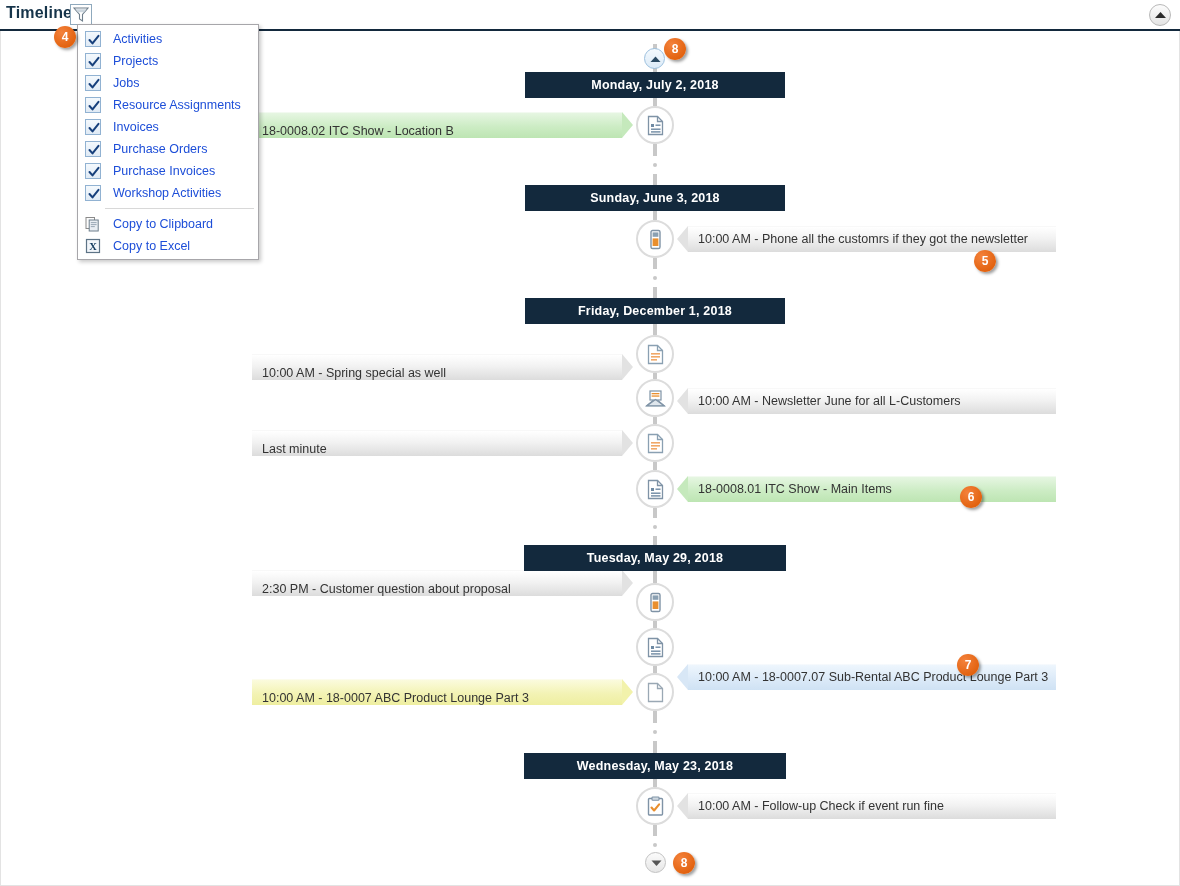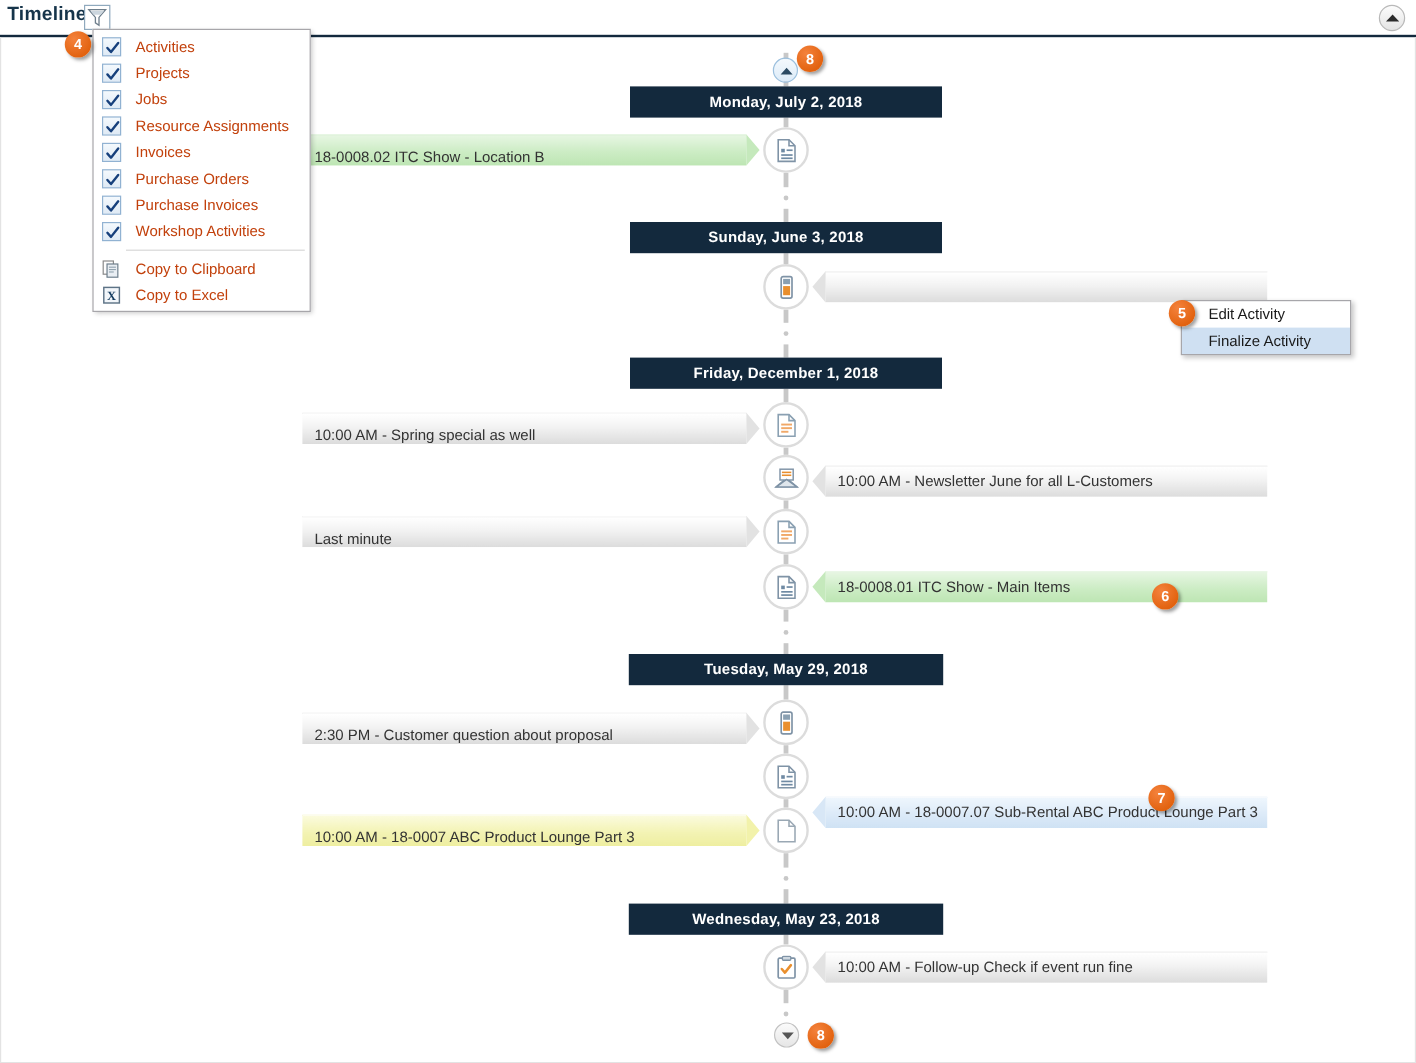--- a/index.html
+++ b/index.html
@@ -47,21 +47,21 @@
     padding:3px 0 2px 0; z-index:40;
   }
   .fm-item { position:relative; height:22px; display:flex; align-items:center; cursor:pointer; }
   .fm-check {
     width:16px; height:16px; margin-left:7px;
     border:1px solid #91b2d2; background:linear-gradient(#f4f9fd,#dfeaf5);
     position:relative; flex:0 0 auto;
   }
   .fm-check svg { position:absolute; left:2px; top:2px; }
   .fm-ico { width:16px; height:16px; margin-left:7px; flex:0 0 auto; position:relative; }
-  .fm-label { margin-left:12px; font-size:12.5px; color:#c2410c; white-space:nowrap; }
+  .fm-label { margin-left:12px; font-size:12.5px; color:#1d4ed8; white-space:nowrap; }
   #fm-sep { height:1px; background:#d8d8d8; margin:4px 4px 4px 27px; }
 
   
   #spine { position:absolute; left:653px; top:44px; width:4px; height:820px; }
   .spine-seg { position:absolute; left:0; width:4px; background:#c8c8c8; }
   .spine-dot { position:absolute; left:0px; width:4px; height:4px; border-radius:50%; background:#c8c8c8; }
 
   
   .date-bar {
     position:absolute; height:26px; background:#13293d;
@@ -218,32 +218,33 @@
       <div class="node" style="left: 636px; top: 220px;">
         <span style="line-height: 0;"><svg width="15" height="21" viewBox="0 0 15 21">
         <rect x="3" y="1.5" width="9" height="18" rx="1.6" fill="#ffffff" stroke="#7f93a6" stroke-width="1.4"></rect>
         <rect x="4.6" y="3.4" width="5.8" height="4.4" fill="#8aa0b2"></rect>
         <rect x="4.6" y="9.4" width="5.8" height="7.6" fill="#e98f2e"></rect>
       </svg></span>
       </div>
       <div class="bar right g-gray" style="top: 226px; left: 677px; width: 379px;">
         <span class="bar-body"></span>
         <span class="bar-tip"></span>
+        <span class="bar-text">10:00 AM - Phone all the customrs if they got the newsletter</span>
       </div>
       <div class="date-bar" style="left: 525px; top: 298px; width: 260px;">Friday, December 1, 2018</div>
       <div class="node" style="left: 636px; top: 335px;">
         <span style="line-height: 0;"><svg width="19" height="21" viewBox="0 0 19 21">
         <path d="M2.5 1.5h9l5 5v13h-14z" fill="#ffffff" stroke="#8aa0b2" stroke-width="1.3"></path>
         <path d="M11.5 1.5v5h5" fill="none" stroke="#8aa0b2" stroke-width="1.3"></path>
         <rect x="5" y="9" width="9" height="1.6" fill="#f0a868"></rect>
         <rect x="5" y="12" width="9" height="1.6" fill="#f0a868"></rect>
         <rect x="5" y="15" width="6" height="1.6" fill="#f0a868"></rect>
       </svg></span>
       </div>
-      <div class="bar left g-gray" style="top: 344px; left: 252px; width: 381px;">
+      <div class="bar left g-gray" style="top: 354px; left: 252px; width: 381px;">
         <span class="bar-body"></span>
         <span class="bar-tip"></span>
         <span class="bar-text">10:00 AM - Spring special as well</span>
       </div>
       <div class="node" style="left: 636px; top: 379px;">
         <span style="line-height: 0;"><svg width="21" height="19" viewBox="0 0 21 19">
         <path d="M2 16.5l8.5-7 8.5 7z" fill="#ffffff" stroke="#7f93a6" stroke-width="1.3"></path>
         <rect x="5" y="2" width="11" height="9" fill="#ffffff" stroke="#7f93a6" stroke-width="1.2"></rect>
         <rect x="6.6" y="4" width="7.8" height="1.3" fill="#e98f2e"></rect>
         <rect x="6.6" y="6.4" width="7.8" height="1.3" fill="#e98f2e"></rect>
@@ -285,21 +286,21 @@
         <span class="bar-text">18-0008.01 ITC Show - Main Items</span>
       </div>
       <div class="date-bar" style="left: 524px; top: 545px; width: 262px;">Tuesday, May 29, 2018</div>
       <div class="node" style="left: 636px; top: 583px;">
         <span style="line-height: 0;"><svg width="15" height="21" viewBox="0 0 15 21">
         <rect x="3" y="1.5" width="9" height="18" rx="1.6" fill="#ffffff" stroke="#7f93a6" stroke-width="1.4"></rect>
         <rect x="4.6" y="3.4" width="5.8" height="4.4" fill="#8aa0b2"></rect>
         <rect x="4.6" y="9.4" width="5.8" height="7.6" fill="#e98f2e"></rect>
       </svg></span>
       </div>
-      <div class="bar left g-gray" style="top: 594px; left: 252px; width: 381px;">
+      <div class="bar left g-gray" style="top: 570px; left: 252px; width: 381px;">
         <span class="bar-body"></span>
         <span class="bar-tip"></span>
         <span class="bar-text">2:30 PM - Customer question about proposal</span>
       </div>
       <div class="node" style="left: 636px; top: 628px;">
         <span style="line-height: 0;"><svg width="19" height="21" viewBox="0 0 19 21">
         <path d="M2.5 1.5h9l5 5v13h-14z" fill="#ffffff" stroke="#7f93a6" stroke-width="1.3"></path>
         <path d="M11.5 1.5v5h5" fill="none" stroke="#7f93a6" stroke-width="1.3"></path>
         <rect x="5" y="9" width="3" height="3" fill="#6f8aa3"></rect>
         <rect x="9.5" y="9.5" width="5" height="1.4" fill="#6f8aa3"></rect>
@@ -420,24 +421,20 @@
         <div class="fm-item">
           <span class="fm-ico"><svg width="16" height="16" viewBox="0 0 16 16">
         <rect x="1.5" y="1.5" width="13" height="13" fill="#f2f6fa" stroke="#5d7386" stroke-width="1.2"></rect>
         <text x="8" y="12" font-size="10.5" font-weight="bold" fill="#123a5e" text-anchor="middle" font-family="Liberation Serif, serif">X</text>
       </svg></span>
           <span class="fm-label">Copy to Excel</span>
         </div>
       </div>
   </div>
 
-  <div class="ctx" id="ctx-activity" style="left:984px; top:250px; width:142px;">
-      <div class="ctx-item">Edit Activity</div>
-      <div class="ctx-item sel">Finalize Activity</div>
-    </div>
 
 
 
   <div class="marker" style="left:54px;  top:26px;">4</div>
   <div class="marker" style="left:974px; top:250px;">5</div>
   <div class="marker" style="left:960px; top:486px;">6</div>
   <div class="marker" style="left:957px; top:654px;">7</div>
   <div class="marker" style="left:664px; top:38px;">8</div>
   <div class="marker" style="left:673px; top:852px;">8</div>
 

